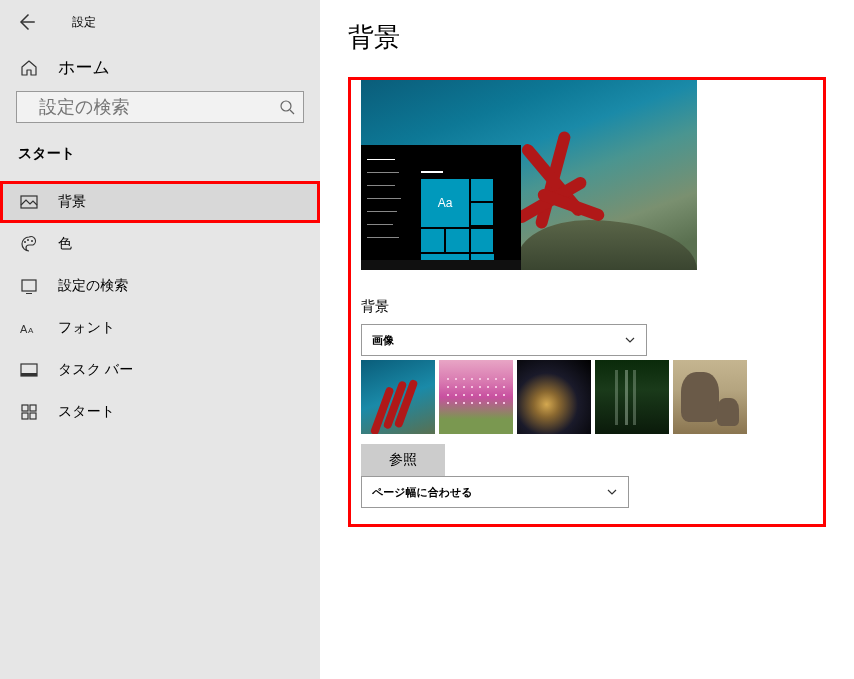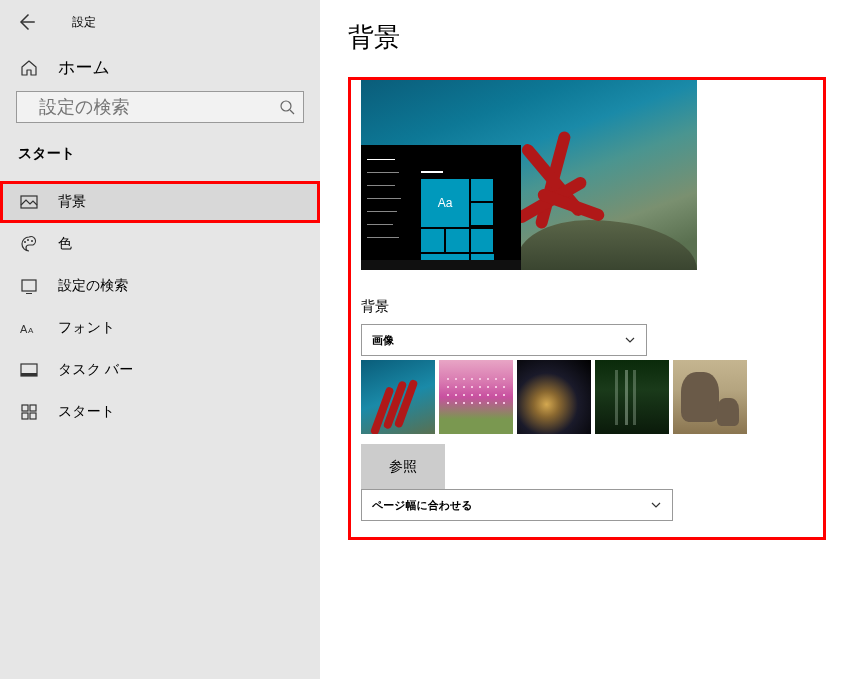--- a/index.html
+++ b/index.html
@@ -65,21 +65,21 @@
 .thumb.t1::after { content: ""; position: absolute; width: 8px; height: 50px; background: #b01818; left: 30px; top: 20px; transform: rotate(20deg); border-radius: 4px; box-shadow: 10px -5px 0 #b01818, -10px 10px 0 #b01818; }
 .thumb.t2 { background: linear-gradient(180deg, #e8a5c5 0%, #d878b0 30%, #c850a0 50%, #7a9850 80%); }
 .thumb.t2::before { content:""; position:absolute; inset: 15px 5px 25px 5px; background: radial-gradient(circle, #f5c5e0 20%, transparent 20%); background-size: 8px 8px; }
 .thumb.t3 { background: radial-gradient(ellipse at 40% 60%, #d4a850 0%, #8a6830 20%, #1a1a2a 50%, #000 100%); }
 .thumb.t4 { background: linear-gradient(180deg, #0a2a0a, #1a3a1a 40%, #0a1a0a); }
 .thumb.t4::after { content:""; position:absolute; left:30px; top:10px; width:3px; height:55px; background: rgba(200,220,200,0.4); box-shadow: 8px 0 0 rgba(200,220,200,0.3), -10px 0 0 rgba(200,220,200,0.3); }
 .thumb.t5 { background: linear-gradient(180deg, #c5b590 0%, #b5a580 40%, #8a7550 100%); }
 .thumb.t5::before { content:""; position:absolute; left:8px; top:12px; width:38px; height:50px; background: #6a5a48; border-radius: 40% 40% 20% 20%; }
 .thumb.t5::after { content:""; position:absolute; right:8px; bottom:8px; width:22px; height:28px; background: #6a5a48; border-radius: 40% 40% 20% 20%; }
 
-.browse-btn { width: 84px; height: 45px; background: #ccc; border: none; font-size: 14px; margin-top: 10px; cursor: pointer; }
+.browse-btn { width: 84px; height: 32px; background: #ccc; border: none; font-size: 14px; margin-top: 10px; cursor: pointer; }
 
 </style>
 </head>
 <body>
 
 <div class="sidebar">
 
   <div class="top-row">
     <div class="back-btn">
       <svg viewBox="0 0 16 16">
@@ -229,21 +229,21 @@
 
     <div class="thumbs">
       <div class="thumb t1"></div>
       <div class="thumb t2"></div>
       <div class="thumb t3"></div>
       <div class="thumb t4"></div>
       <div class="thumb t5"></div>
     </div>
     <button class="browse-btn">参照</button>
 
-    <div class="dropdown" style="width:312px">
+    <div class="dropdown" style="width:268px">
       <span>ページ幅に合わせる</span>
       <svg width="12" height="12" viewBox="0 0 12 12">
           <path d="M2 4 L6 8 L10 4" stroke="#333" stroke-width="1.2" fill="none"></path>
         </svg>
     </div>
 
   </div>
 </div>
 
 </body></html>

